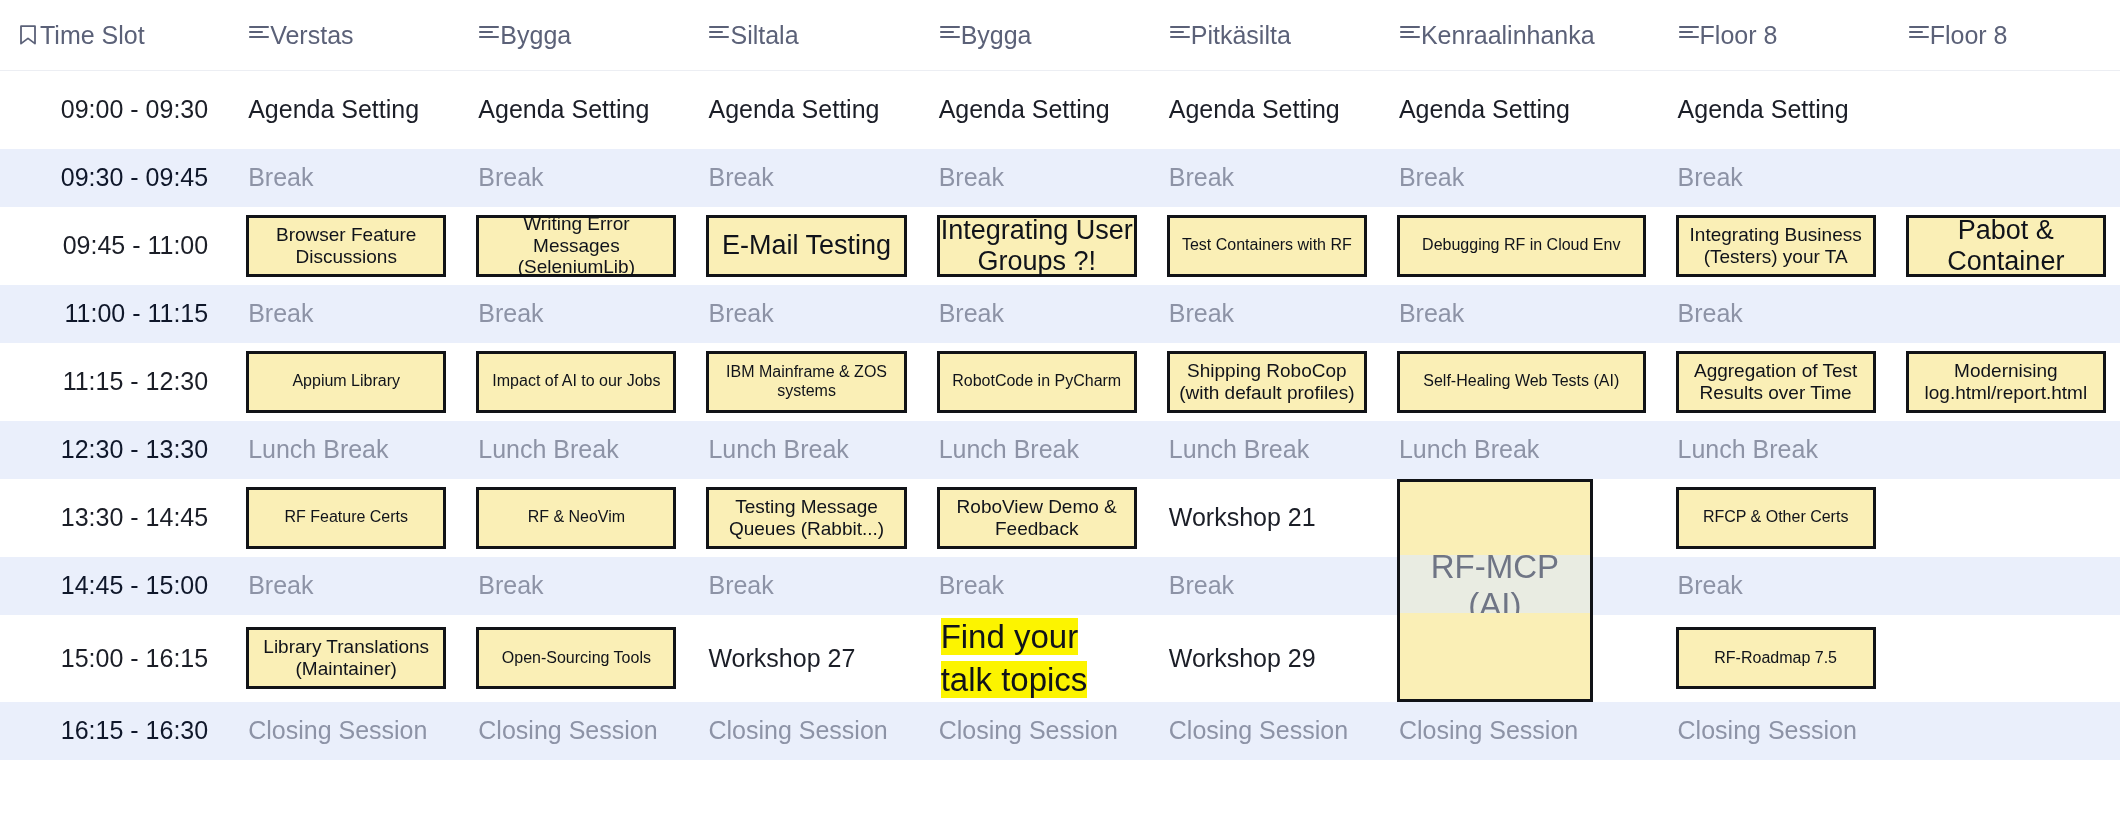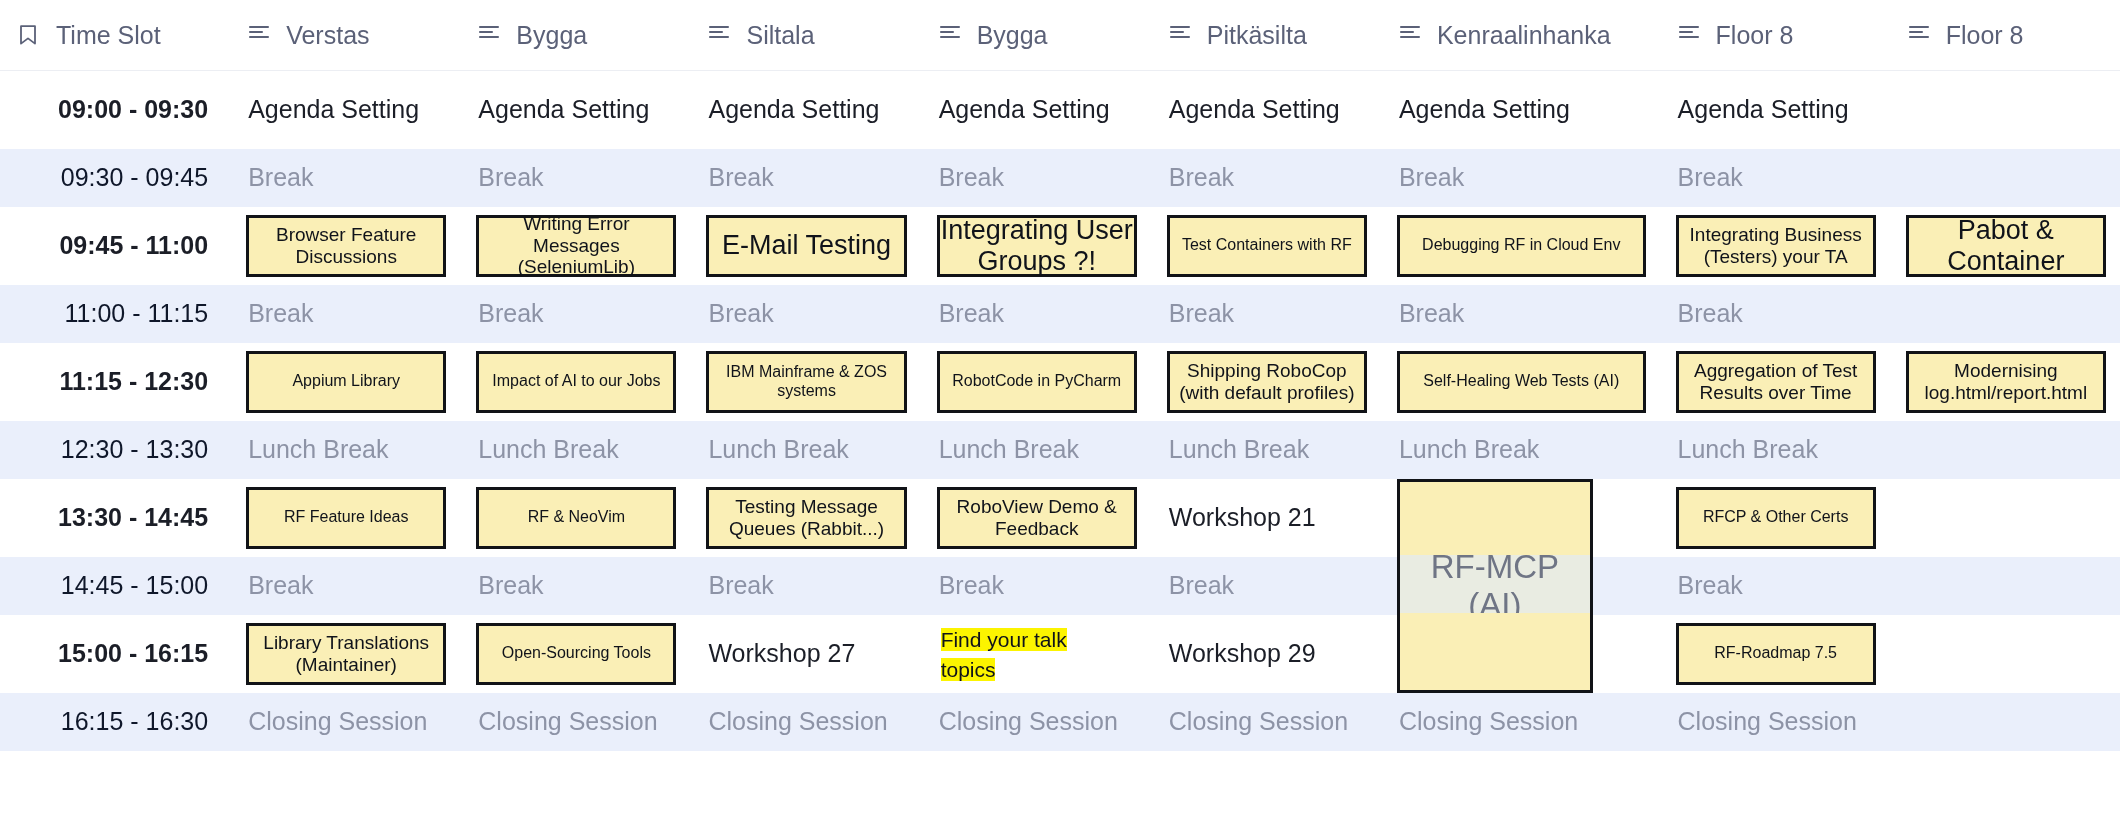--- a/index.html
+++ b/index.html
@@ -28,21 +28,21 @@
     text-align:left;
     font-weight:400;
     font-size:25px;
     color:#5b6178;
     padding:0 0 0 18px;
     background:#ffffff;
     border-bottom:1px solid #eceef3;
     white-space:nowrap;
   }
   thead th .hd{
-    display:flex;align-items:center;gap:16px;
+    display:flex;align-items:center;gap:0;
   }
   .hicon{
     display:inline-block;width:22px;height:22px;flex:0 0 auto;
     position:relative;
   }
   .hicon svg{display:block;}
 
   tbody tr{height:65px;}
   tbody tr.r-session{height:65px;background:#ffffff;}
   tbody tr.r-break{height:58px;background:#eaeffb;}
@@ -52,21 +52,21 @@
     padding:0;
     vertical-align:middle;
     font-size:25px;
     position:relative;
   }
   td.timecell{
     text-align:right;
     padding-right:22px;
     white-space:nowrap;
   }
-  tr.r-session td.timecell{color:#1b1e27;font-weight:700;}
+  tr.r-session td.timecell{color:#1b1e27;font-weight:400;}
   tr.r-break td.timecell{color:#0f172a;font-weight:400;}
 
   td.cell{padding-left:18px;padding-right:10px;}
   tr.r-break td.cell{color:#8d93a6;}
   tr.r-session td.cell{color:#1b1e27;}
 
   .plain{display:block;line-height:1.15;}
 
   
   .box{
@@ -83,21 +83,21 @@
   .box.small{font-size:19px;}
   .box.med{font-size:16px;}
   .box.big{font-size:27px;}
 
   td.boxcell{padding:0 14px 0 16px;}
 
   .hl{
     display:inline;
     background:#fcf400;
     color:#10131a;
-    font-size:21px;
+    font-size:33px;
     line-height:1.32;
     box-decoration-break:clone;
     -webkit-box-decoration-break:clone;
   }
   .hlwrap{padding-left:2px;max-width:160px;}
 
   
   .spanblock{
     position:absolute;
     left:16px;
@@ -438,21 +438,21 @@
             <span class="plain">Lunch Break</span>
           </td>
           <td class="cell">
             <span class="empty"></span>
           </td>
         </tr>
         <tr class="r-session tall">
           <td class="timecell">13:30 - 14:45</td>
           <td class="boxcell">
             <div class="box h1 med">
-              <span>RF Feature Ideas</span>
+              <span>RF Feature Certs</span>
             </div>
           </td>
           <td class="boxcell">
             <div class="box h1 med">
               <span>RF &amp;  NeoVim</span>
             </div>
           </td>
           <td class="boxcell">
             <div class="box h1 small">
               <span>Testing Message Queues (Rabbit...)</span>

